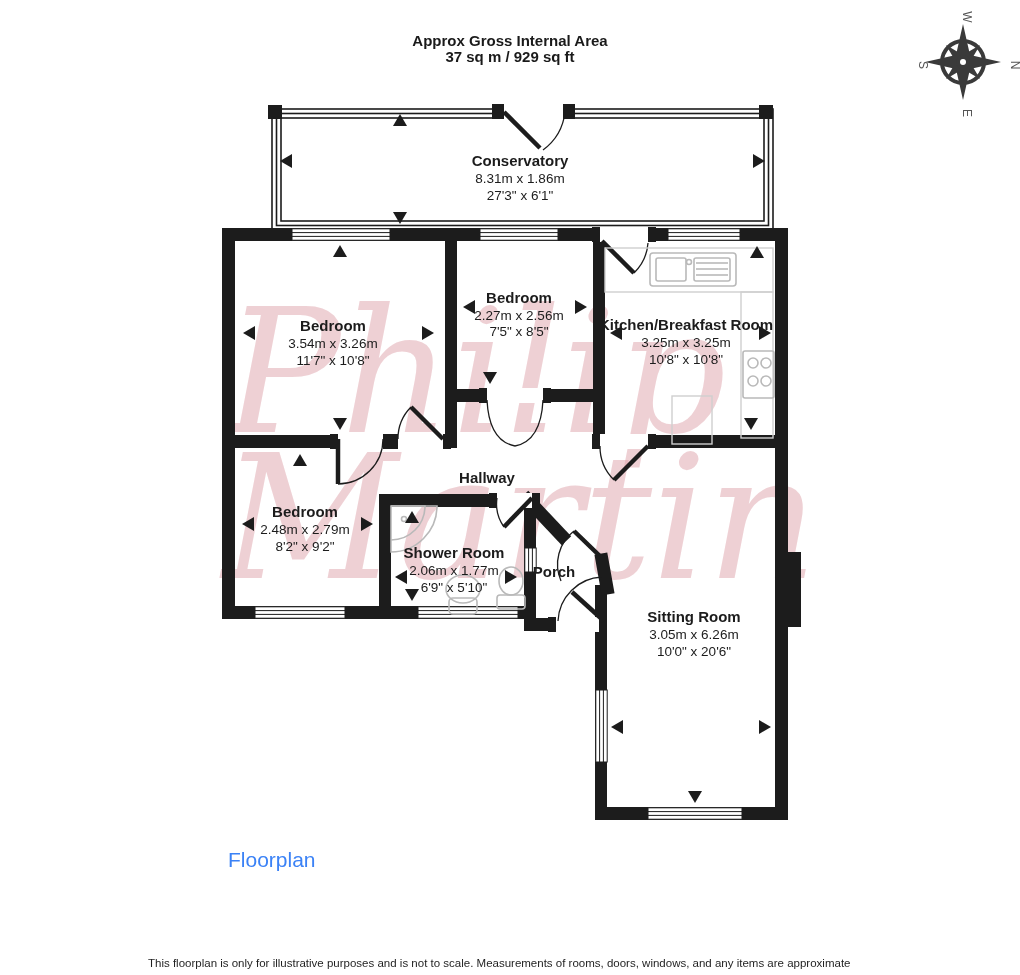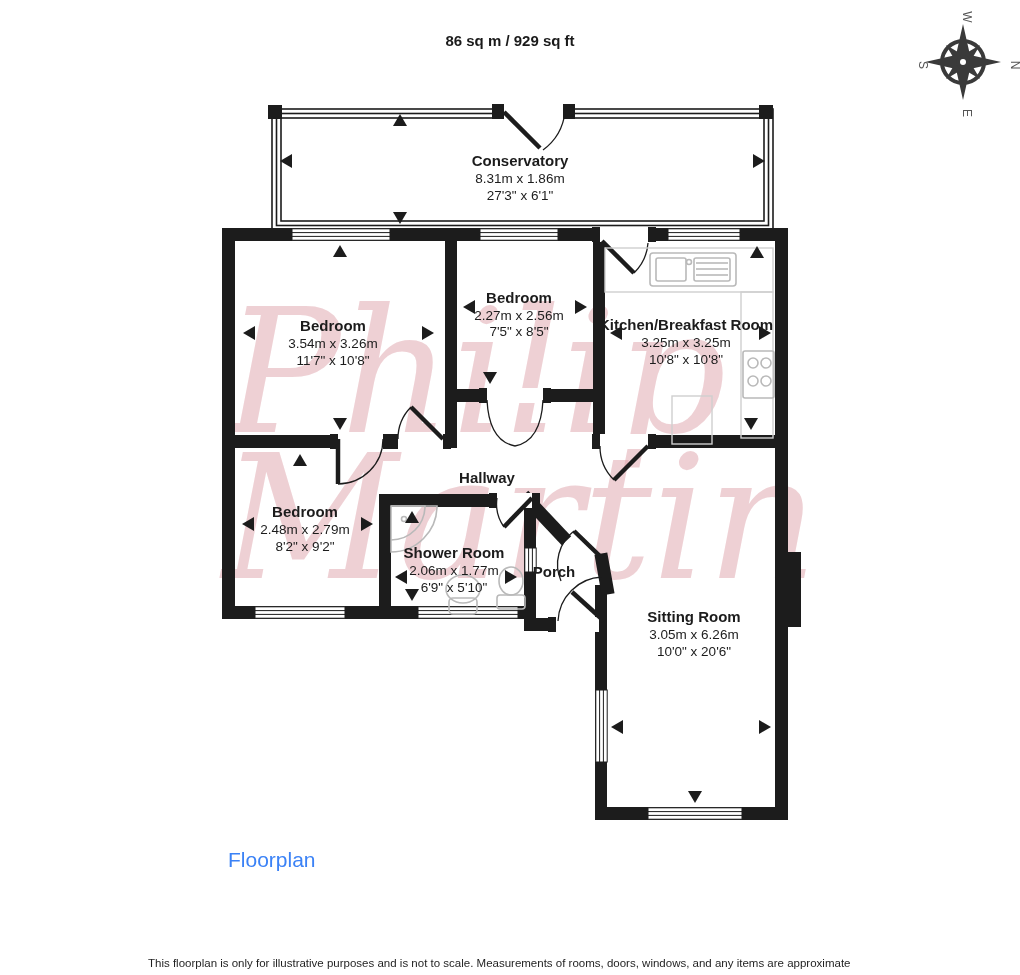--- a/index.html
+++ b/index.html
@@ -23,21 +23,22 @@
   .fix{stroke:#b9b9b9;stroke-width:1.6;fill:none;}
   .ctr{stroke:#cfcfcf;stroke-width:1.4;fill:none;}
   .arr{fill:#1c1c1c;}
   .cmp{fill:#3a3a3a;}
   .cmpt{font-size:12px;fill:#555;text-anchor:middle;}
 </style>
 </head>
 <body>
 
 <div id="title" class="abs">
-  <div>86 sq m / 929 sq ft</div>
+  <div>Approx Gross Internal Area</div>
+  <div>37 sq m / 929 sq ft</div>
 </div>
 
 <svg width="1020" height="975" viewBox="0 0 1020 975">
 
   <g>
     <rect class="glz" x="272" y="109" width="501" height="121"></rect>
     <rect class="glz" x="276.5" y="113.5" width="492" height="112"></rect>
     <rect class="glz" x="281" y="118" width="483" height="103"></rect>
     <rect class="cut" x="498" y="103" width="69" height="18"></rect>
     <rect class="wall" x="268" y="105" width="14" height="14"></rect>

